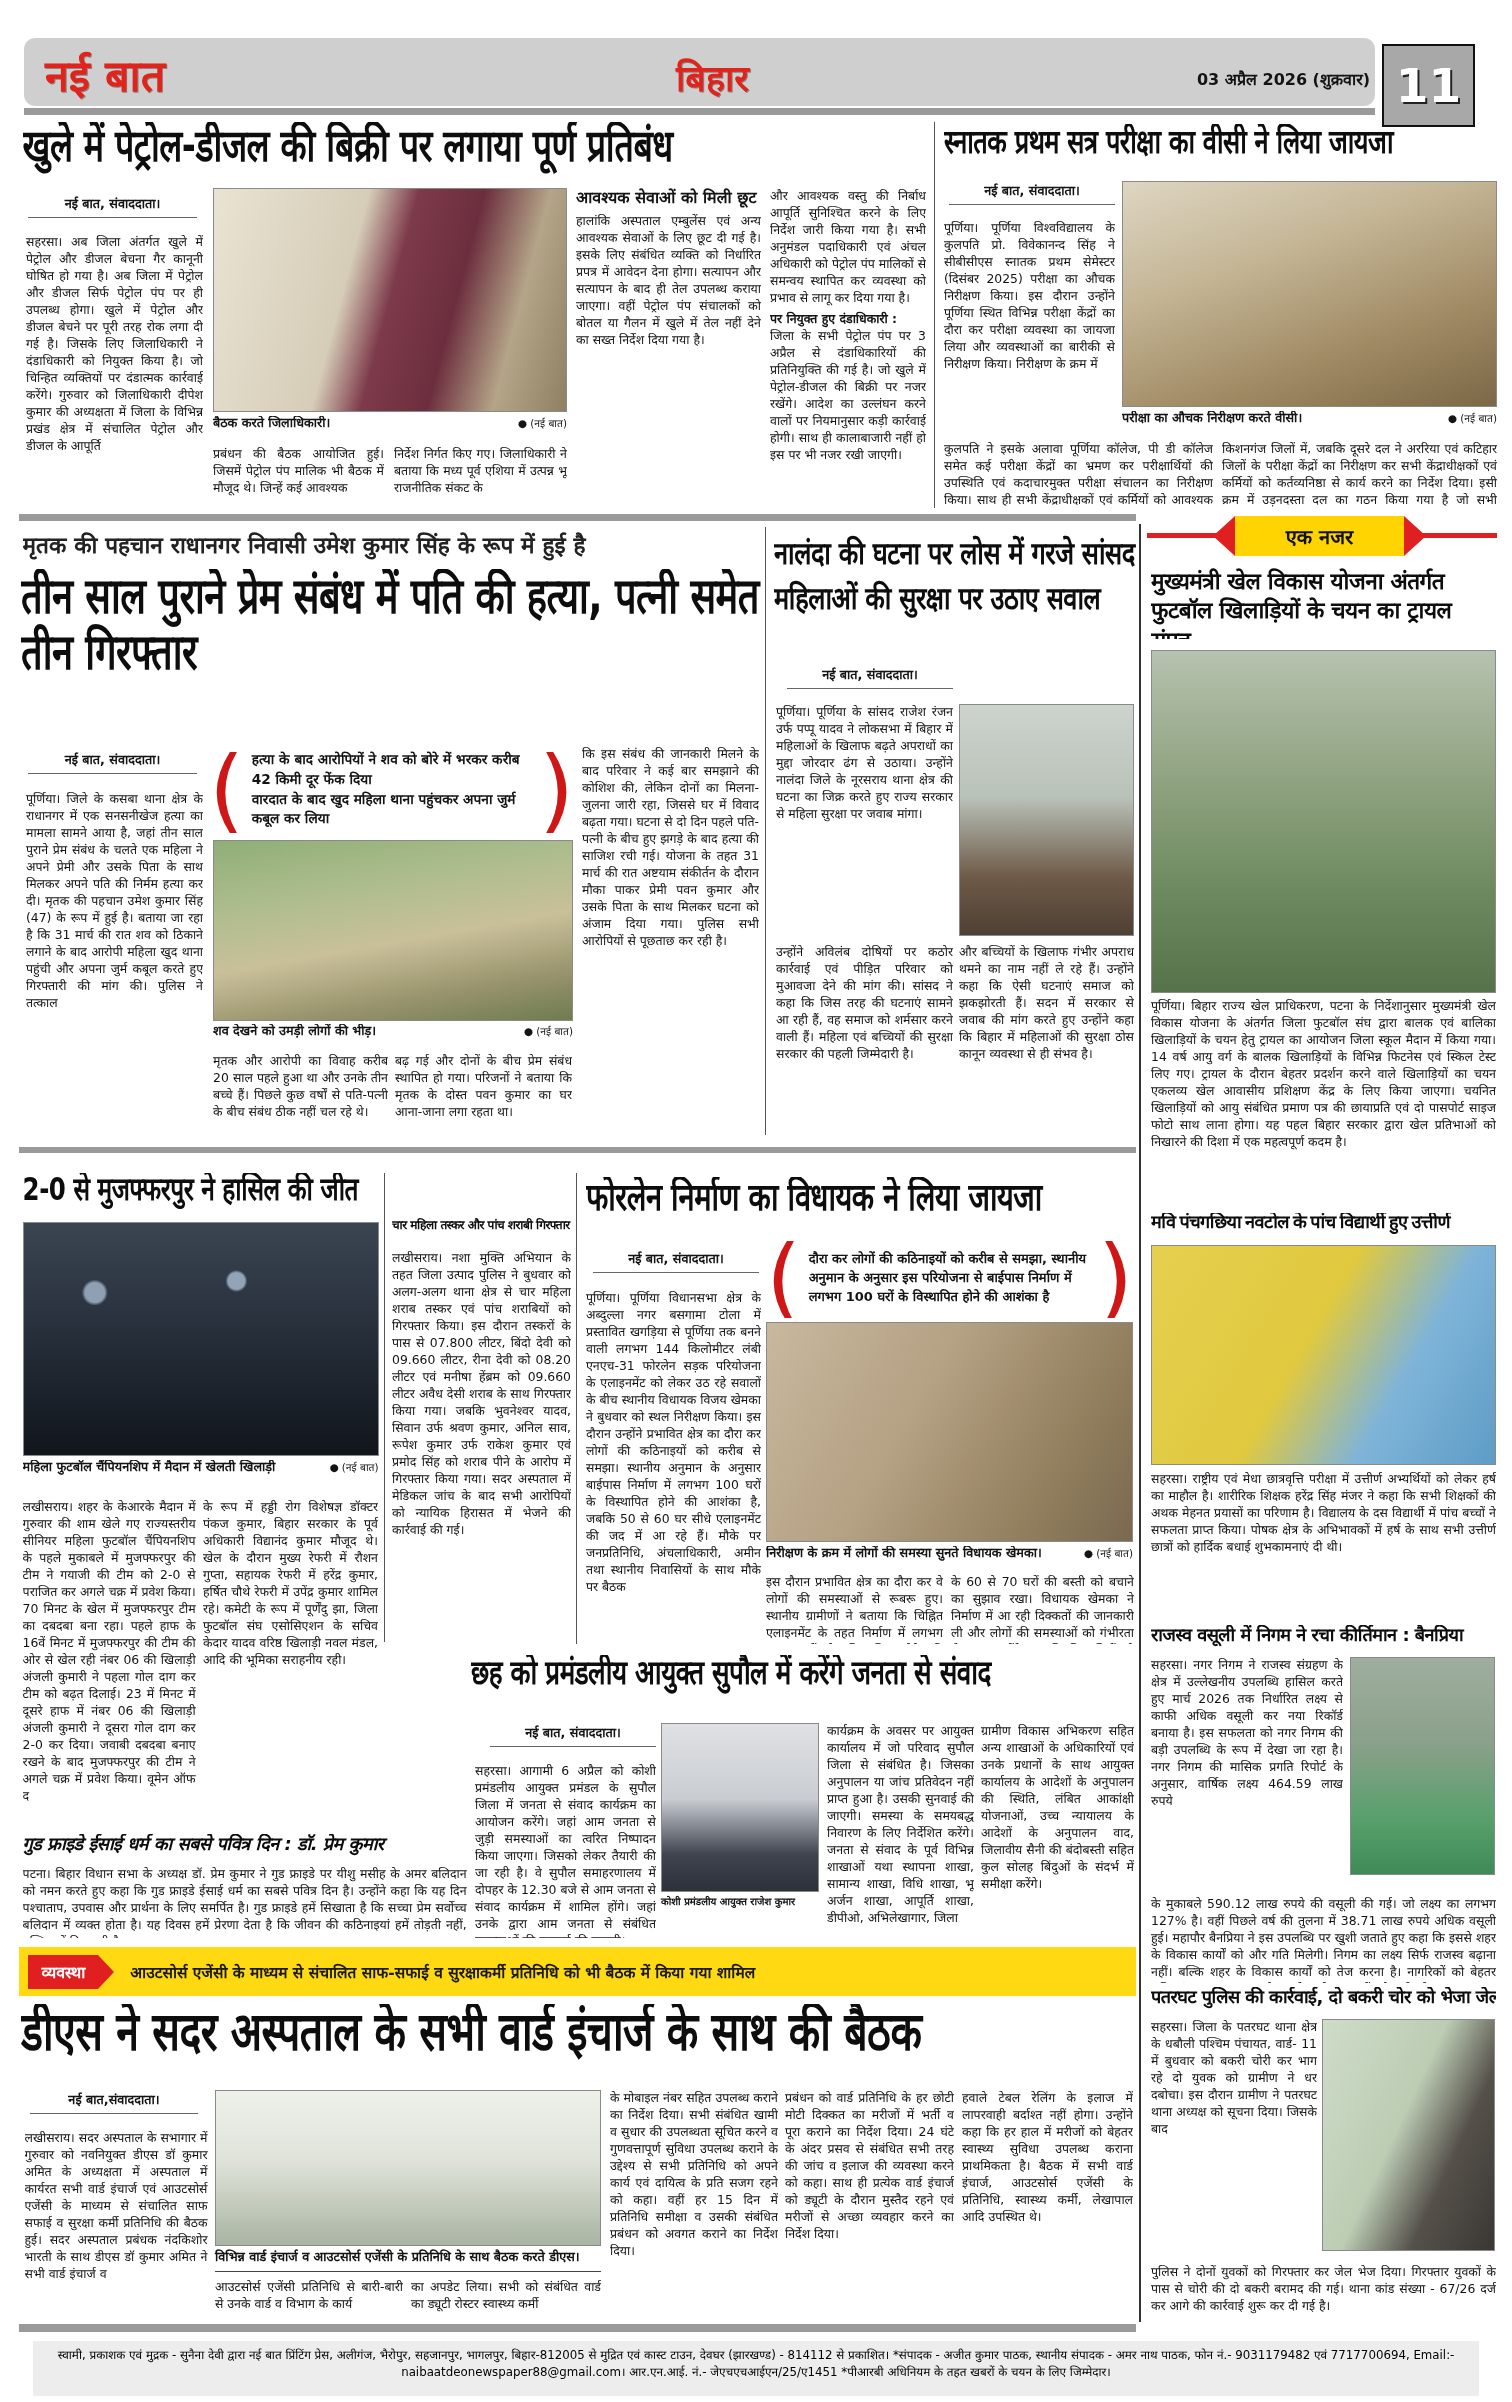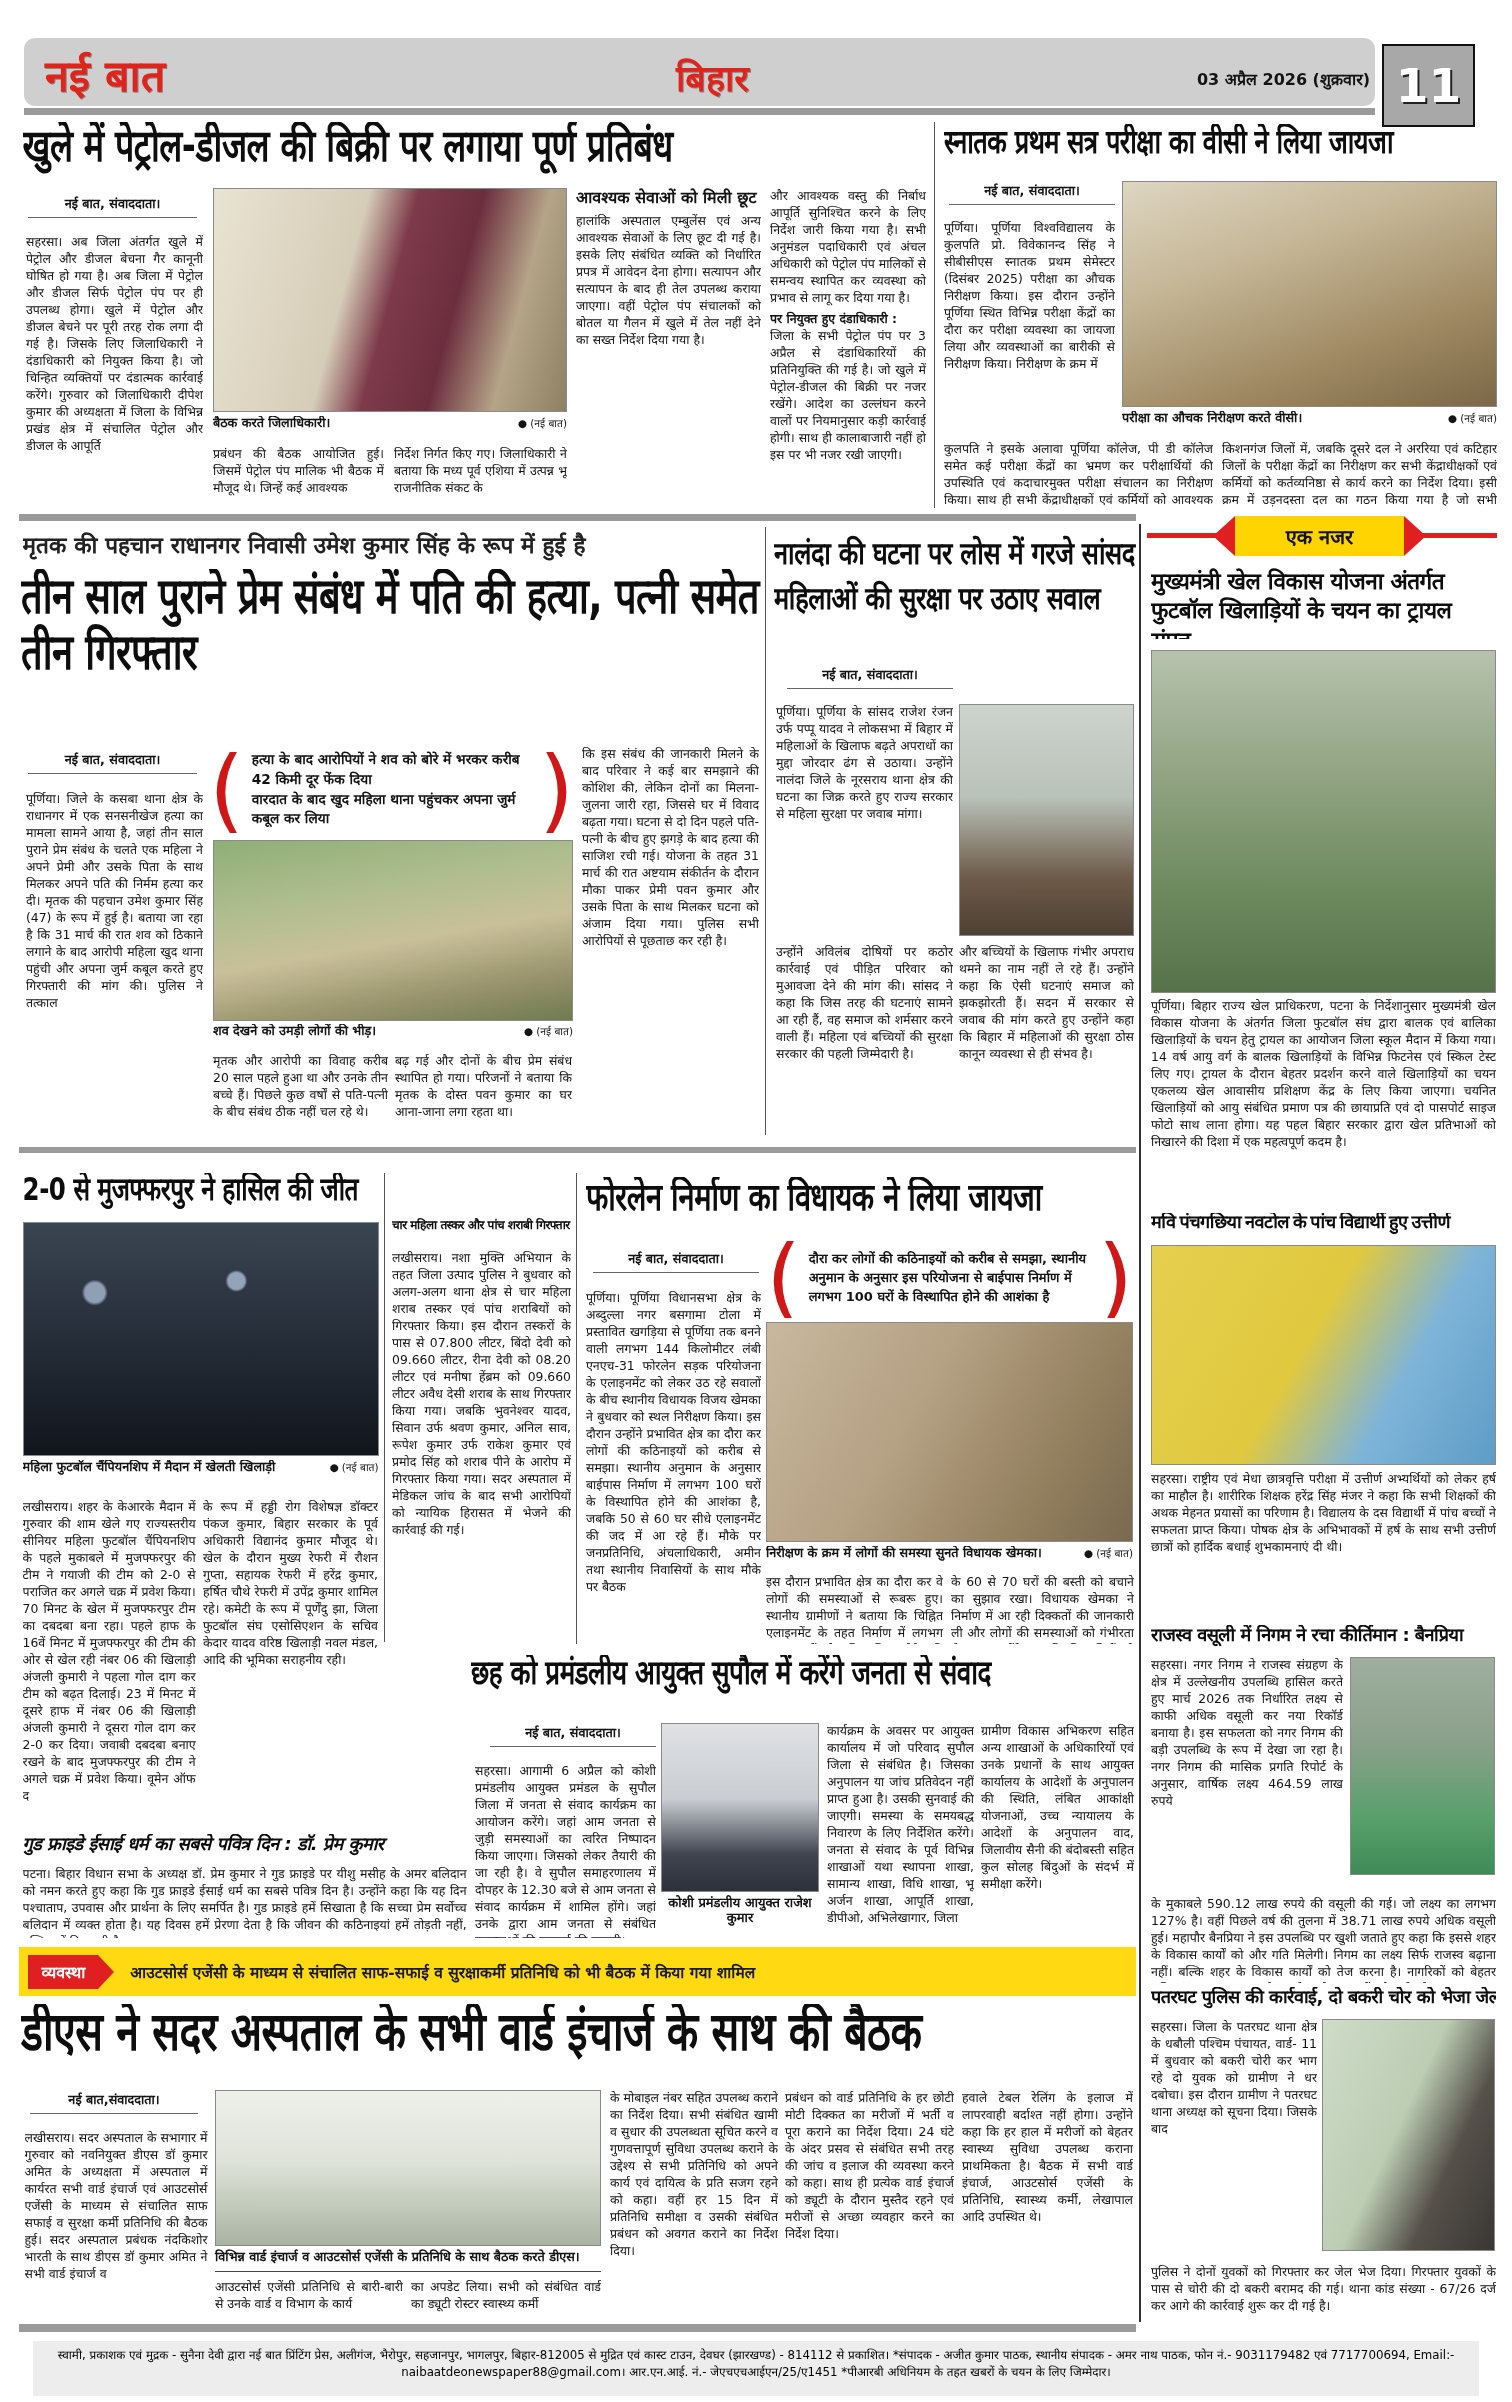--- a/index.html
+++ b/index.html
@@ -182,21 +182,21 @@
     <span class="cap">निरीक्षण के क्रम में लोगों की समस्या सुनते विधायक खेमका।</span>
     <span class="credit">● (नई बात)</span>
   </div>
   <div class="abs bt" style="left:766px;top:1574px;width:177px;height:70px;">इस दौरान प्रभावित क्षेत्र का दौरा कर वे लोगों की समस्याओं से रूबरू हुए। स्थानीय ग्रामीणों ने बताया कि चिह्नित एलाइनमेंट के तहत निर्माण में लगभग 100 घरों के विस्थापित होने की आशंका है, जिससे अधिकांश परिवारों की चिंता बढ़ गई है। कई परिवारों के समक्ष रोजी-रोटी का संकट खड़ा हो सकता है। विधायक ने अधिकारियों से एलाइनमेंट पर पुनर्विचार करने का आग्रह किया।</div>
   <div class="abs bt" style="left:951px;top:1574px;width:183px;height:70px;">के 60 से 70 घरों की बस्ती को बचाने का सुझाव रखा। विधायक खेमका ने निर्माण में आ रही दिक्कतों की जानकारी ली और लोगों की समस्याओं को गंभीरता से सुना। उन्होंने कहा कि विस्थापितों को उचित मुआवजा एवं पुनर्वास मिलेगा। साथ ही अधिकारियों को निर्देश दिया कि सड़क निर्माण कार्य समय पर पूरा हो।</div>
 
   <div class="abs hl cond" style="left:471px;top:1655px;width:663px;height:41px;font-size:26px;white-space:nowrap;">छह को प्रमंडलीय आयुक्त सुपौल में करेंगे जनता से संवाद</div>
   <div class="abs byline" style="left:490px;top:1723px;width:166px;">नई बात, संवाददाता।</div>
   <div class="abs bt" style="left:475px;top:1763px;width:181px;height:175px;">सहरसा। आगामी 6 अप्रैल को कोशी प्रमंडलीय आयुक्त प्रमंडल के सुपौल जिला में जनता से संवाद कार्यक्रम का आयोजन करेंगे। जहां आम जनता से जुड़ी समस्याओं का त्वरित निष्पादन किया जाएगा। जिसको लेकर तैयारी की जा रही है। वे सुपौल समाहरणालय में दोपहर के 12.30 बजे से आम जनता से संवाद कार्यक्रम में शामिल होंगे। जहां उनके द्वारा आम जनता से संबंधित समस्याओं की सुनवाई की जाएगी।</div>
   <div class="abs photo p-portrait" style="left:661px;top:1723px;width:158px;height:169px;"></div>
-  <div class="abs cap" style="left:661px;top:1896px;width:158px;height:41px;font-size:13px;text-align:center;">कोशी प्रमंडलीय आयुक्त राजेश कुमार</div>
+  <div class="abs cap" style="left:661px;top:1896px;width:158px;height:41px;font-size:10px;">कोशी प्रमंडलीय आयुक्त राजेश कुमार</div>
   <div class="abs bt" style="left:827px;top:1723px;width:147px;height:215px;">कार्यक्रम के अवसर पर आयुक्त कार्यालय में जो परिवाद सुपौल जिला से संबंधित है। जिसका अनुपालन या जांच प्रतिवेदन नहीं प्राप्त हुआ है। उसकी सुनवाई की जाएगी। समस्या के समयबद्ध निवारण के लिए निर्देशित करेंगे। जनता से संवाद के पूर्व विभिन्न शाखाओं यथा स्थापना शाखा, सामान्य शाखा, विधि शाखा, भू अर्जन शाखा, आपूर्ति शाखा, डीपीओ, अभिलेखागार, जिला</div>
   <div class="abs bt" style="left:981px;top:1723px;width:153px;height:215px;">ग्रामीण विकास अभिकरण सहित अन्य शाखाओं के अधिकारियों एवं उनके प्रधानों के साथ आयुक्त कार्यालय के आदेशों के अनुपालन की स्थिति, लंबित आकांक्षी योजनाओं, उच्च न्यायालय के आदेशों के अनुपालन वाद, जिलावीय सैनी की बंदोबस्ती सहित कुल सोलह बिंदुओं के संदर्भ में समीक्षा करेंगे।</div>
 
   <div class="abs hl" style="left:22.6px;top:1834px;width:444px;height:26px;font-size:18px;white-space:nowrap;font-style:italic;">गुड फ्राइडे ईसाई धर्म का सबसे पवित्र दिन : डॉ. प्रेम कुमार</div>
   <div class="abs bt" style="left:22.6px;top:1866px;width:444px;height:72px;">पटना। बिहार विधान सभा के अध्यक्ष डॉ. प्रेम कुमार ने गुड फ्राइडे पर यीशु मसीह के अमर बलिदान को नमन करते हुए कहा कि गुड फ्राइडे ईसाई धर्म का सबसे पवित्र दिन है। उन्होंने कहा कि यह दिन पश्चाताप, उपवास और प्रार्थना के लिए समर्पित है। गुड फ्राइडे हमें सिखाता है कि सच्चा प्रेम सर्वोच्च बलिदान में व्यक्त होता है। यह दिवस हमें प्रेरणा देता है कि जीवन की कठिनाइयां हमें तोड़ती नहीं, बल्कि हमें निखारती है।</div>
 
   <div class="abs banner" style="left:19px;top:1947px;width:1117px;height:49px;">
     <div class="tag">व्यवस्था</div>
     <div class="bannertext">आउटसोर्स एजेंसी के माध्यम से संचालित साफ-सफाई व सुरक्षाकर्मी प्रतिनिधि को भी बैठक में किया गया शामिल</div>
   </div>

